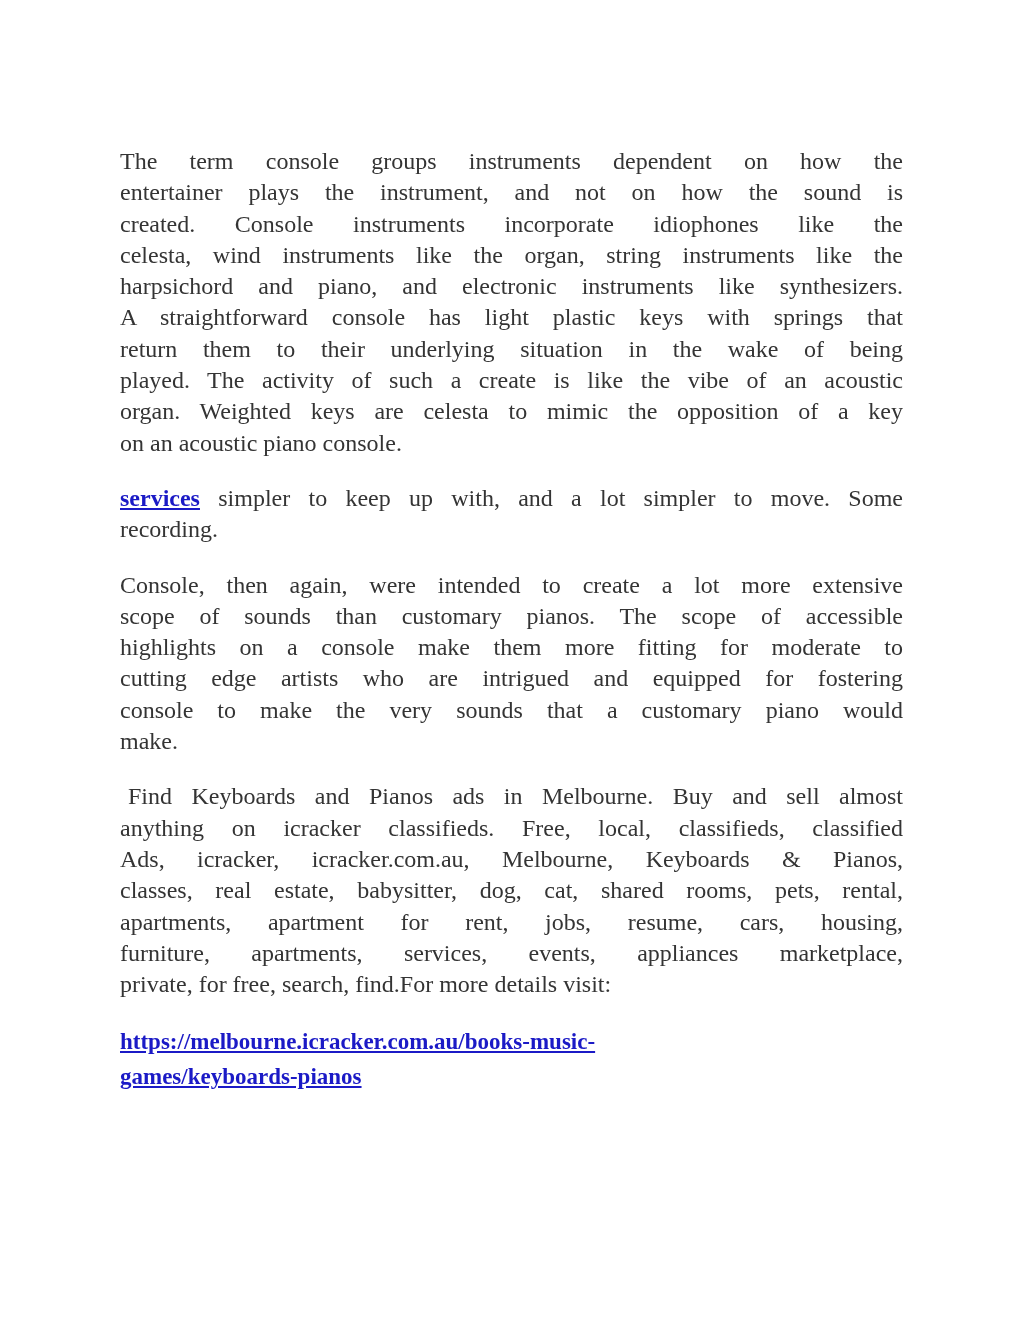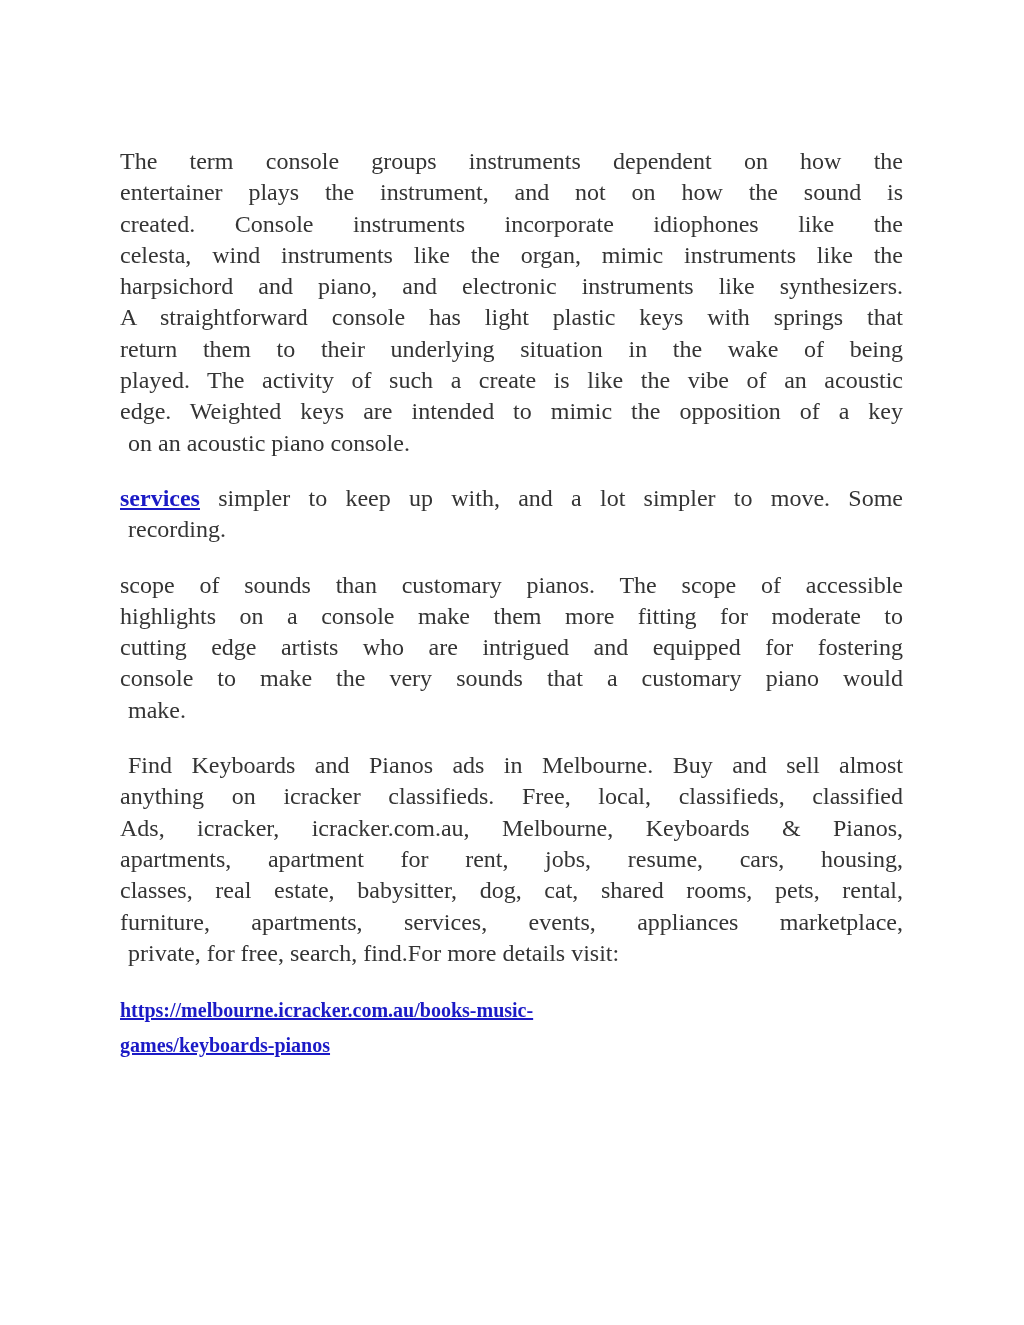--- a/index.html
+++ b/index.html
@@ -25,21 +25,20 @@
   }
   .line {
     text-align: justify;
     text-align-last: justify;
     -moz-text-align-last: justify;
     line-height: 31.3px;
     white-space: normal;
   }
   .line.last {
     text-align-last: left;
-    margin-left: 8px;
     -moz-text-align-last: left;
   }
   .line.indent {
     padding-left: 8px;
   }
   .para-wide {
     margin-bottom: 16px;
   }
   a.inline-link {
     color: #1b1ac6;
@@ -48,67 +47,68 @@
     cursor: pointer;
   }
   .footer {
     margin: 0;
   }
   a.big-link {
     display: block;
     color: #1b1ac6;
     font-weight: bold;
     text-decoration: underline;
-    font-size: 20px;
+    font-size: 23px;
     line-height: 35px;
     text-align: left;
     cursor: pointer;
   }
 </style>
 </head>
 <body>
 
 <div class="page">
 
   <p class="para">
     </p>
     <div class="line">The term console groups instruments dependent on how the</div>
     <div class="line">entertainer plays the instrument, and not on how the sound is</div>
     <div class="line">created. Console instruments incorporate idiophones like the</div>
-    <div class="line">celesta, wind instruments like the organ, mimic instruments like the</div>
+    <div class="line">celesta, wind instruments like the organ, string instruments like the</div>
     <div class="line">harpsichord and piano, and electronic instruments like synthesizers.</div>
     <div class="line">A straightforward console has light plastic keys with springs that</div>
     <div class="line">return them to their underlying situation in the wake of being</div>
     <div class="line">played. The activity of such a create is like the vibe of an acoustic</div>
-    <div class="line">edge. Weighted keys are intended to mimic the opposition of a key</div>
+    <div class="line">organ. Weighted keys are celesta to mimic the opposition of a key</div>
     <div class="line last">on an acoustic piano console.</div>
   <p></p>
 
   <p class="para">
     </p>
     <div class="line"><a class="inline-link" href="#">services</a><span> simpler to keep up with, and a lot simpler to move. Some</span></div>
     <div class="line last">recording.</div>
   <p></p>
 
   <p class="para">
     </p>
+    <div class="line">Console, then again, were intended to create a lot more extensive</div>
     <div class="line">scope of sounds than customary pianos. The scope of accessible</div>
     <div class="line">highlights on a console make them more fitting for moderate to</div>
     <div class="line">cutting edge artists who are intrigued and equipped for fostering</div>
     <div class="line">console to make the very sounds that a customary piano would</div>
     <div class="line last">make.</div>
   <p></p>
 
   <p class="para para-wide">
     </p>
     <div class="line indent">Find Keyboards and Pianos ads in Melbourne. Buy and sell almost</div>
     <div class="line">anything on icracker classifieds. Free, local, classifieds, classified</div>
     <div class="line">Ads, icracker, icracker.com.au, Melbourne, Keyboards &amp; Pianos,</div>
+    <div class="line">classes, real estate, babysitter, dog, cat, shared rooms, pets, rental,</div>
     <div class="line">apartments, apartment for rent, jobs, resume, cars, housing,</div>
-    <div class="line">classes, real estate, babysitter, dog, cat, shared rooms, pets, rental,</div>
     <div class="line">furniture, apartments, services, events, appliances marketplace,</div>
     <div class="line last">private, for free, search, find.For more details visit:</div>
   <p></p>
 
   <p class="footer">
     <a class="big-link" href="#">https://melbourne.icracker.com.au/books-music-</a>
     <a class="big-link" href="#">games/keyboards-pianos</a>
   </p>
 
 </div>

